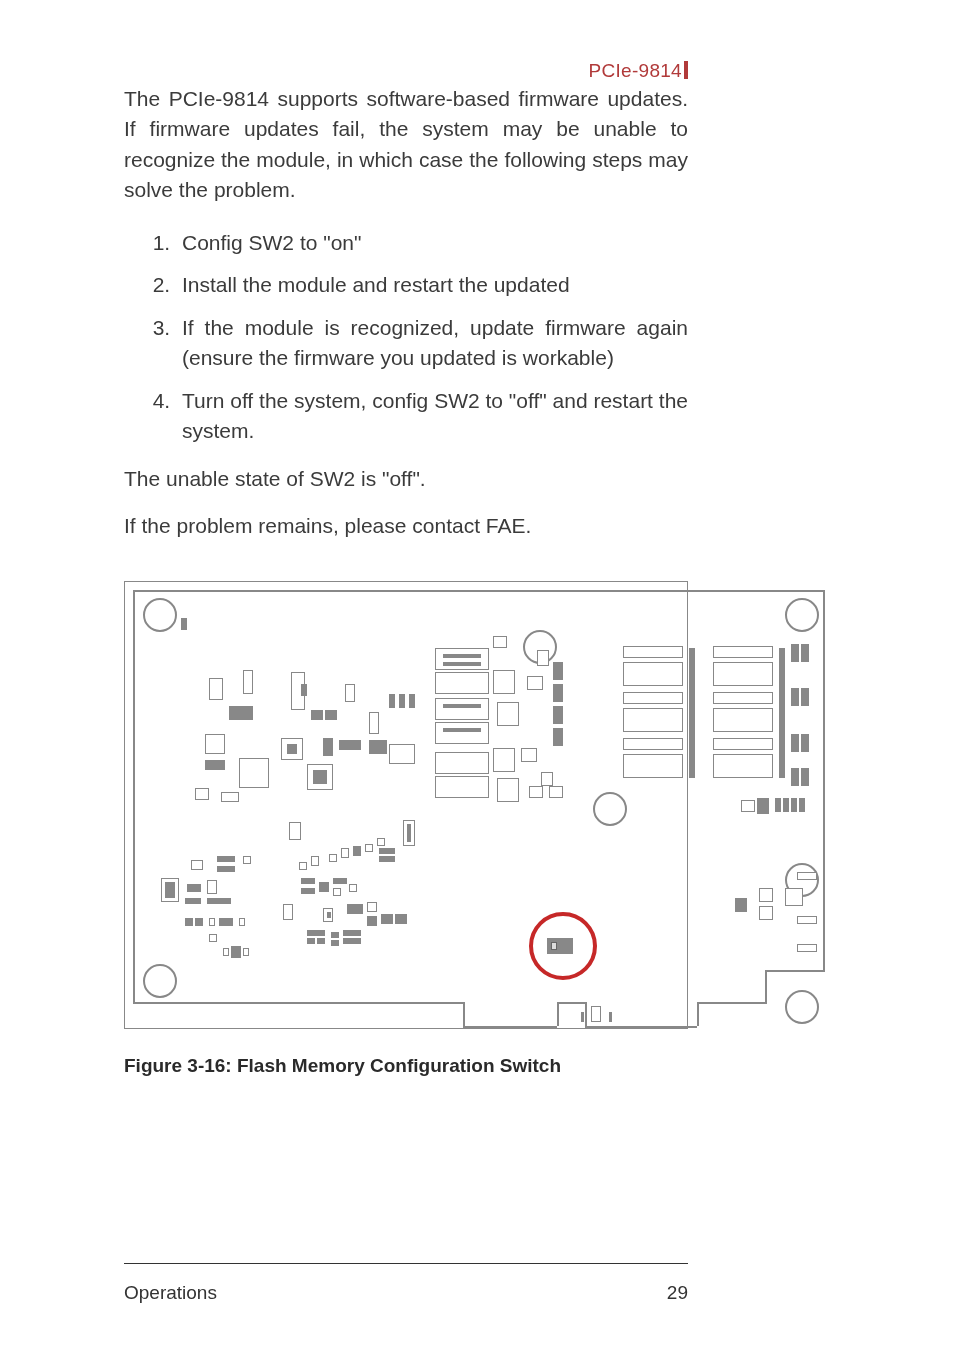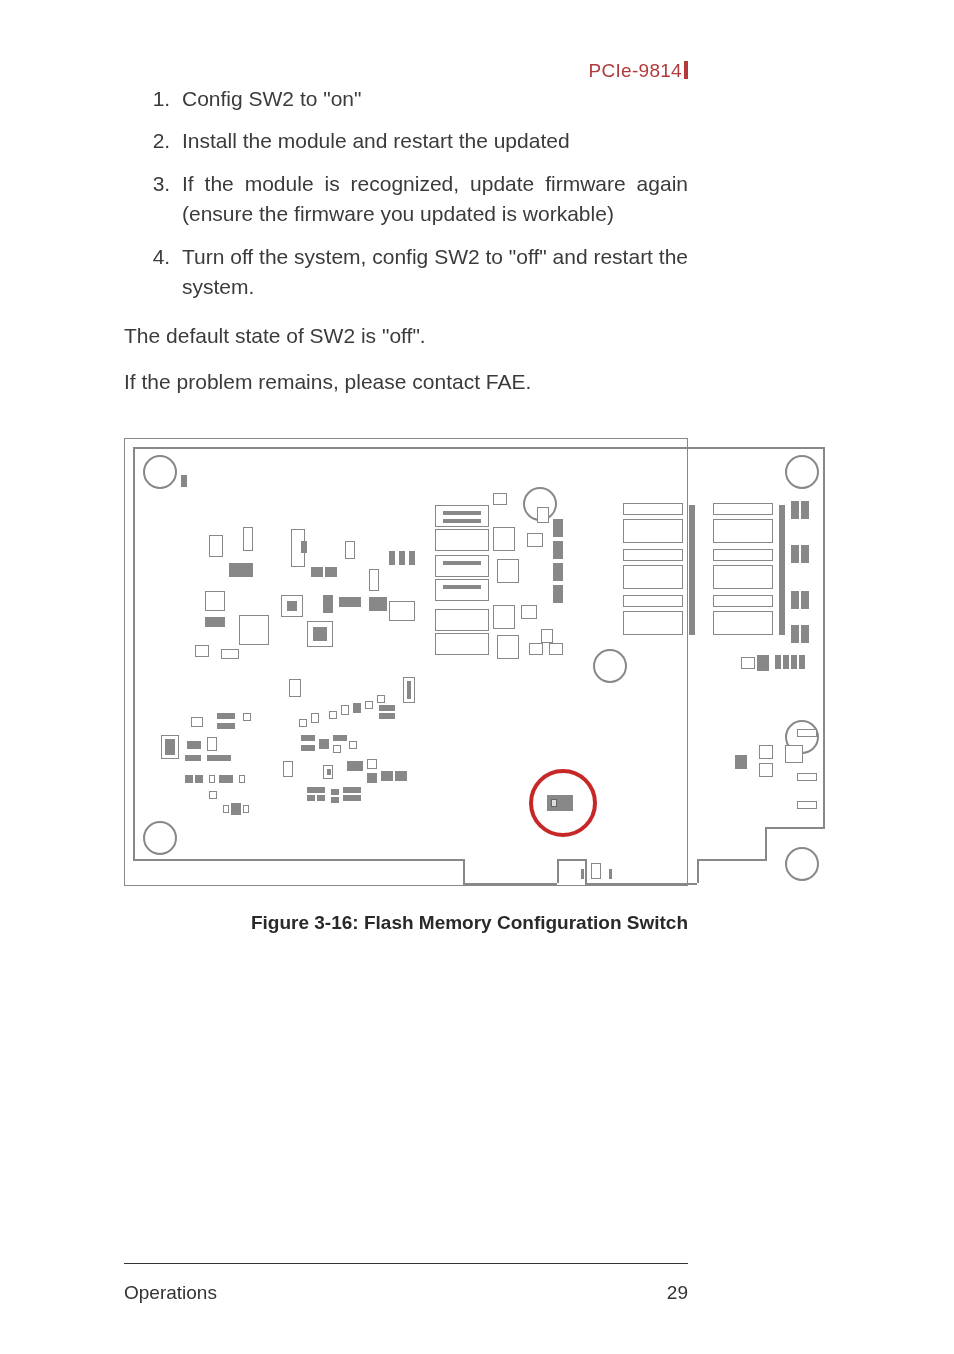--- a/index.html
+++ b/index.html
@@ -7,48 +7,49 @@
   .page { position: relative; width: 812px; height: 1354px; padding: 62px 124px 50px 124px; }
   .header-right { position: absolute; top: 60px; right: 124px; color: #b13a3a; font-size: 19px; font-family: "Segoe UI", Arial, sans-serif; letter-spacing: 0.3px; }
   .header-bar { display:inline-block; width:4px; height:18px; background:#b13a3a; vertical-align:-2px; margin-left:2px; position:relative; }
   .section-row { display: flex; gap: 18px; margin-top: 58px; }
   .section-num { font-weight: bold; font-size: 26px; }
   .section-title { font-weight: bold; font-size: 26px; }
   .body-text { font-size: 21px; color: #3b3b3b; line-height: 1.45; text-align: justify; margin-top: 22px; }
   ol.steps { margin: 22px 0 18px 52px; font-size: 21px; color: #3b3b3b; }
   ol.steps li { margin-bottom: 12px; line-height: 1.45; text-align: justify; padding-left: 6px; }
   .figure-wrap { margin-top: 40px; border: 1px solid #888; width: 100%; height: 448px; position: relative; background: #fff; }
-  .caption { text-align: right; font-weight: bold; font-size: 19px; margin-top: 26px; color: #2a2a2a; }
+  .caption { text-align: left; font-weight: bold; font-size: 19px; margin-top: 26px; color: #2a2a2a; }
   .footer { position: absolute; bottom: 50px; left: 124px; right: 124px; border-top: 1.5px solid #333; padding-top: 18px; display: flex; justify-content: space-between; font-size: 19px; font-family: "Segoe UI", Arial, sans-serif; color: #333; }
   
   .pcb { position:absolute; inset:6px; }
   .hole { position:absolute; border:2px solid #888; border-radius:50%; width:34px; height:34px; background:#fff; }
   .callout { position:absolute; width:68px; height:68px; border:4px solid #c62828; border-radius:50%; }
   .chip { position:absolute; border:1.5px solid #888; background:#fff; }
   .chipf { position:absolute; background:#888; }
   .line { position:absolute; background:#888; }
 </style>
 </head>
 <body>
 
 <div class="page">
   <div class="header-right">
     <span>PCIe-9814</span><span class="header-bar"></span>
   </div>
 
 
+  <p class="body-text">The PCIe-9814 supports software-based firmware updates. If firmware updates fail, the system may be unable to recognize the module, in which case the following steps may solve the problem.</p>
 
   <ol class="steps">
     <li>Config SW2 to "on"</li>
     <li>Install the module and restart the updated</li>
     <li>If the module is recognized, update firmware again (ensure the firmware you updated is workable)</li>
     <li>Turn off the system, config SW2 to "off" and restart the system.</li>
   </ol>
 
-  <p class="body-text" style="margin-top:6px;">The default state of SW2 is "off".</p>
+  <p class="body-text" style="margin-top:6px;">The unable state of SW2 is "off".</p>
 
   <p class="body-text" style="margin-top:16px;">If the problem remains, please contact FAE.</p>
 
   <div class="figure-wrap">
     <div class="pcb">
 
       <div class="line" style="left:2px; top:2px; width:692px; height:2px;"></div>
       <div class="line" style="left:2px; top:2px; width:2px; height:412px;"></div>
       <div class="line" style="left:2px; top:414px; width:330px; height:2px;"></div>
       <div class="line" style="left:332px; top:414px; width:2px; height:24px;"></div>

